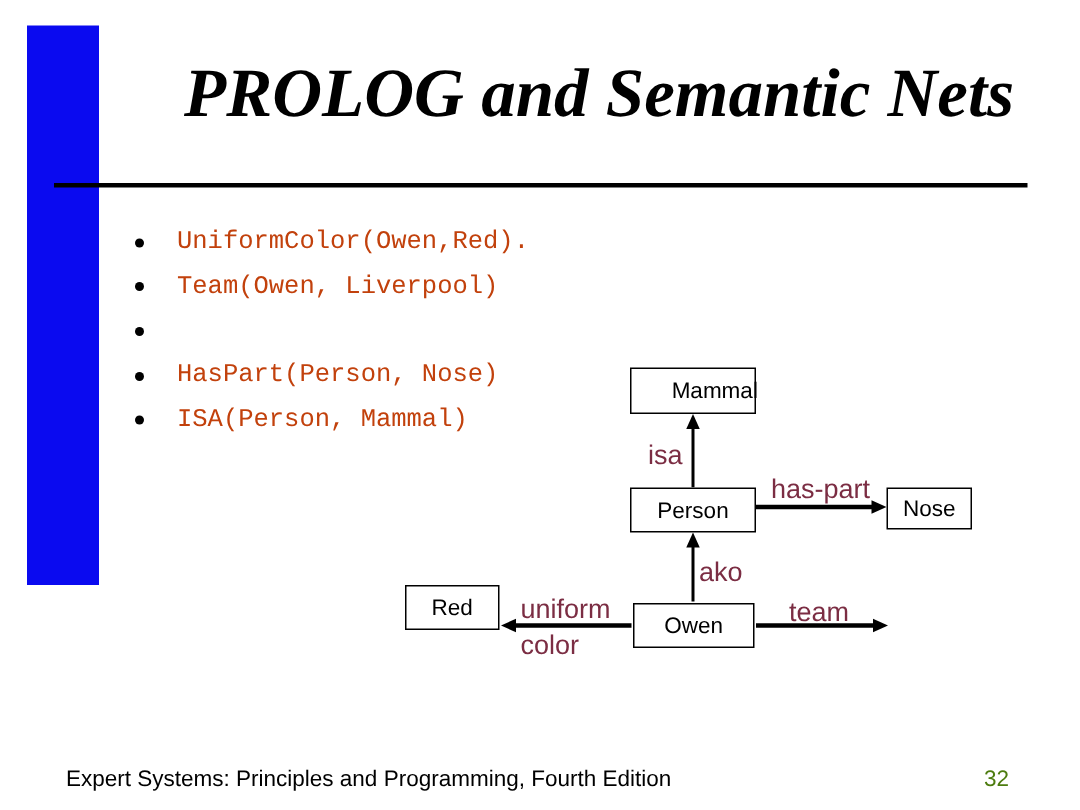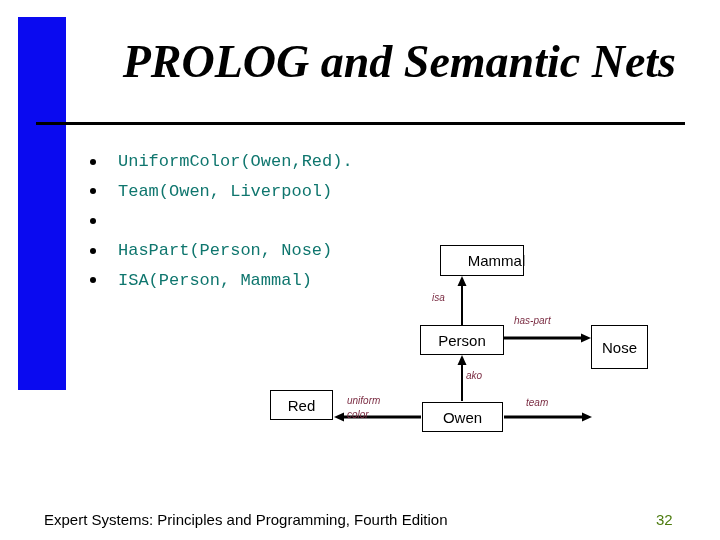--- a/index.html
+++ b/index.html
@@ -51,46 +51,45 @@
     flex: 0 0 auto;
     width: 6px; height: 6px;
     border-radius: 50%;
     background: #000000;
     margin-right: 22px;
   }
   .bullet-text {
     font-family: "Liberation Mono", "DejaVu Sans Mono", monospace;
     font-size: 17px;
     white-space: pre;
-    color: #0f766e;
+    color: #c2410c;
   }
   .node {
     position: absolute;
     box-sizing: border-box;
     border: 1px solid #000000;
     background: #ffffff;
     display: flex;
     align-items: center;
     justify-content: center;
     font-size: 15px;
     color: #000000;
   }
-  .node-mammal    { left: 440px; top: 245px; width: 84px; height: 31px; padding-left: 29px; }
+  .node-mammal    { left: 420px; top: 245px; width: 84px; height: 31px; padding-left: 29px; }
   .node-person    { left: 420px; top: 325px; width: 84px; height: 30px; }
-  .node-nose      { left: 591px; top: 325px; width: 57px; height: 44px; }
+  .node-nose      { left: 591px; top: 325px; width: 57px; height: 28px; }
   .node-red       { left: 270px; top: 390px; width: 63px; height: 30px; }
   .node-owen      { left: 422px; top: 402px; width: 81px; height: 30px; }
   .node-liverpool { left: 592px; top: 402px; width: 84px; height: 28px; }
   .edge-label {
     position: absolute;
-    font-size: 10px;
+    font-size: 18px;
     line-height: 1.35;
     color: #7B2D43;
     white-space: pre-line;
-    font-style: italic;
   }
   .label-isa           { left: 432px; top: 291px; }
   .label-has-part      { left: 514px; top: 314px; }
   .label-ako           { left: 466px; top: 369px; }
   .label-uniform-color { left: 347px; top: 394px; }
   .label-team          { left: 526px; top: 396px; }
   .arrows-layer {
     position: absolute;
     left: 0; top: 0;
     width: 720px; height: 540px;

